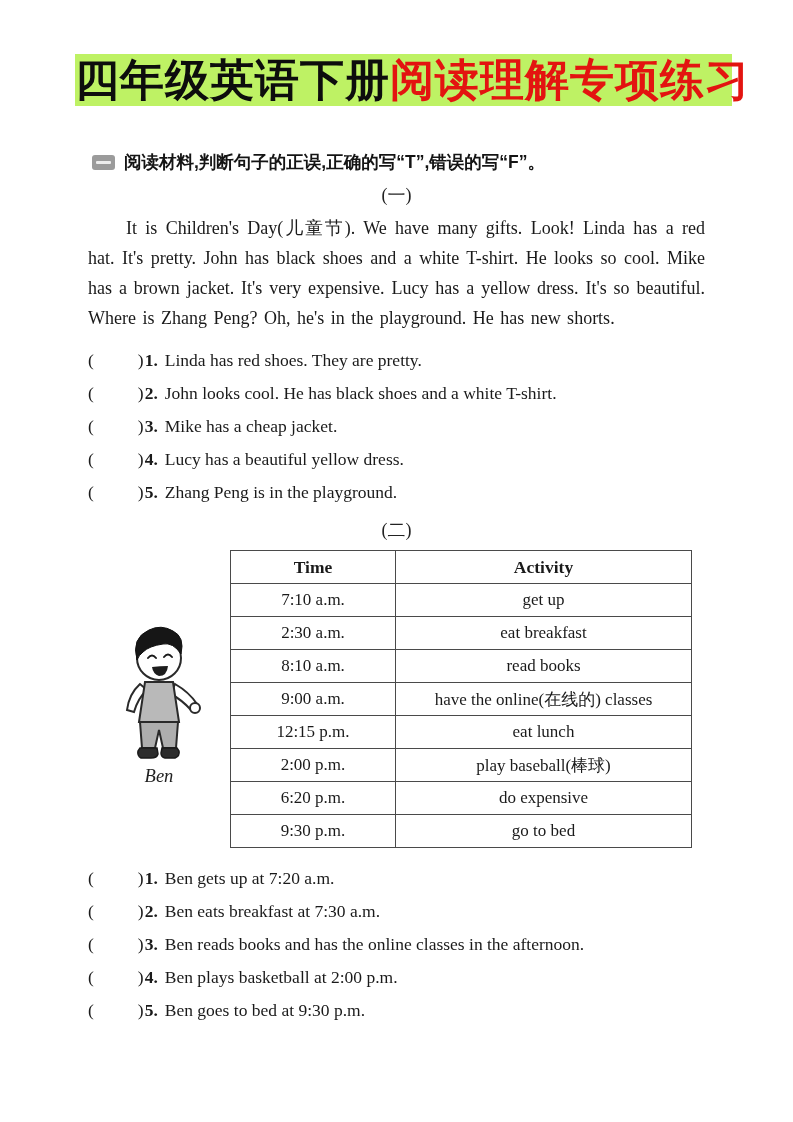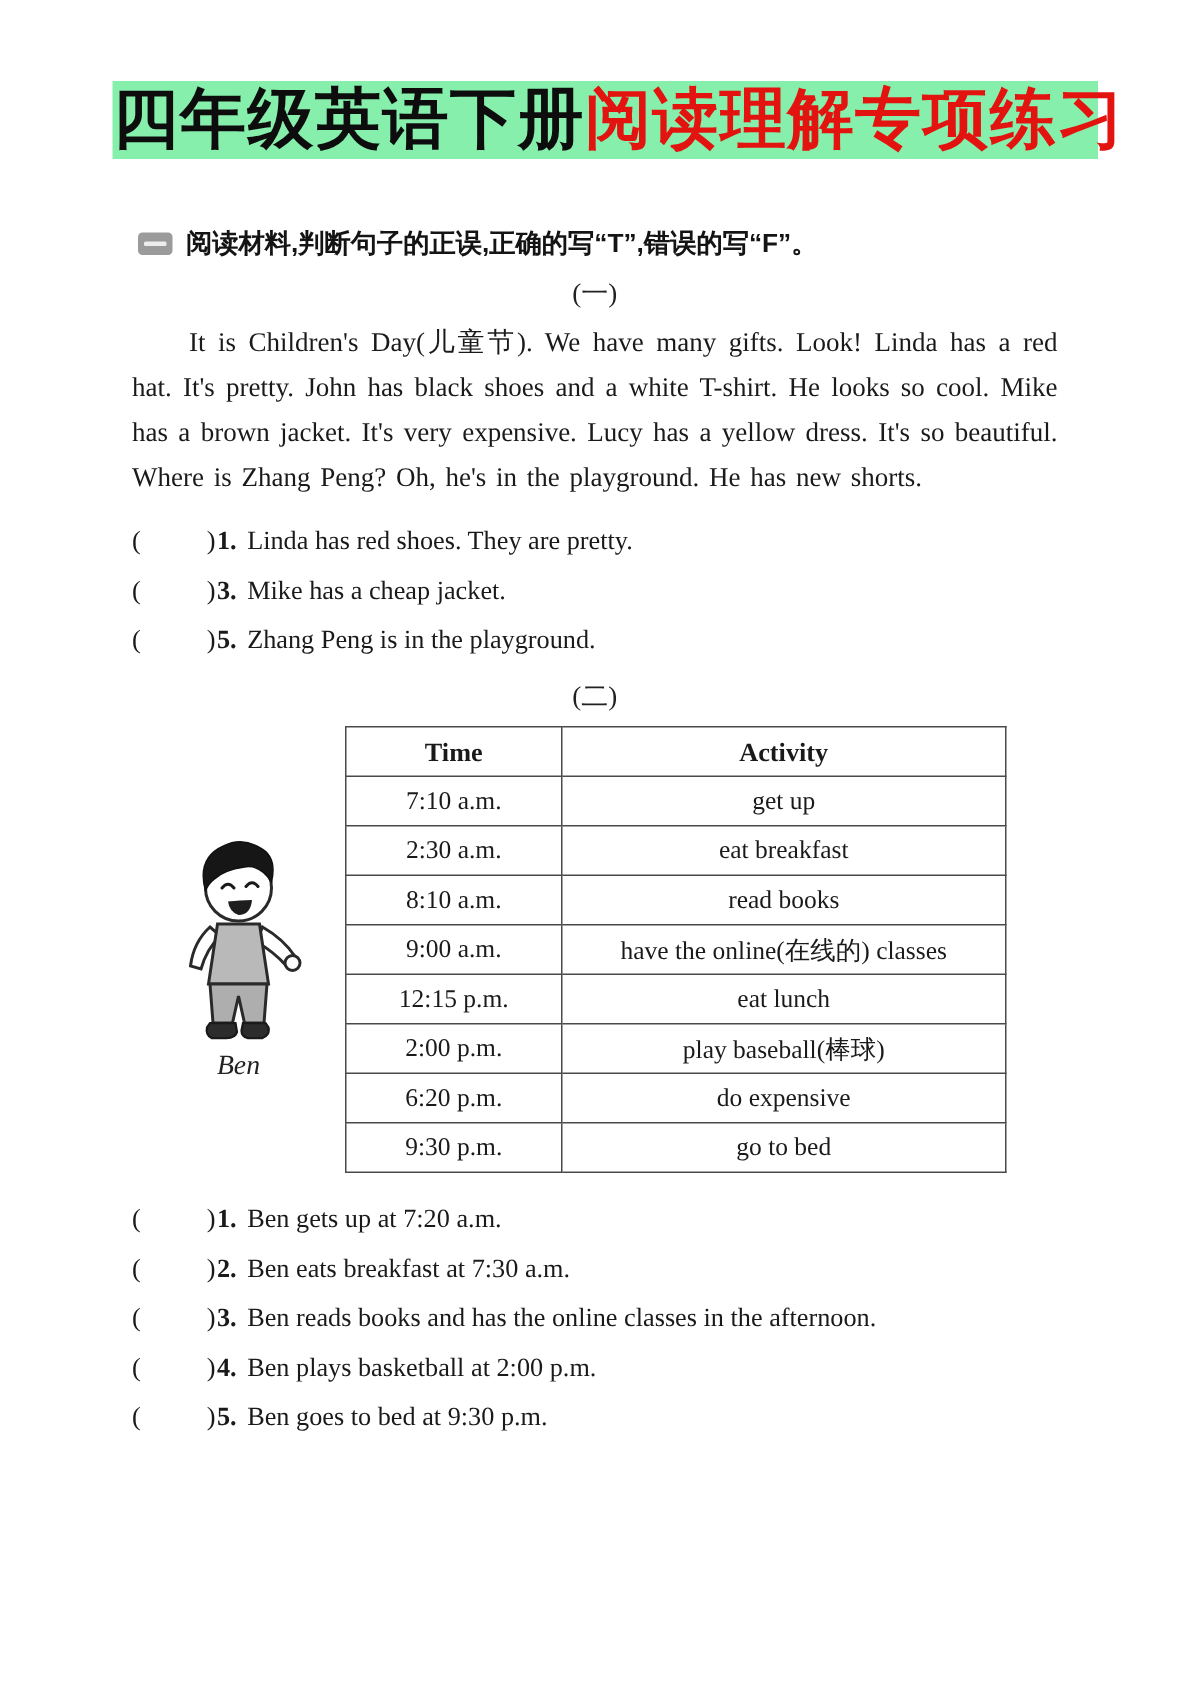--- a/index.html
+++ b/index.html
@@ -8,21 +8,21 @@
     width:793px; height:1122px;
     font-family:"Liberation Serif", serif;
     color:#1c1c1c;
     overflow:hidden;
     position:relative;
   }
   
   .title-banner {
     margin:54px 0 0 75px;
     width:657px;
-    background:#86efac;
+    background:#bef264;
     font-family:"Liberation Sans", sans-serif;
     font-weight:bold;
     font-size:44px;
     line-height:52px;
     text-align:center;
     white-space:nowrap;
     letter-spacing:1px;
     color:#0d0d0d;
   }
   .title-red { color:#e31410; }
@@ -88,21 +88,21 @@
     font-size:17px;
     color:#1a1a1a;
   }
   .sched-table th, .sched-table td {
     border:1px solid #4a4a4a;
     text-align:center;
     height:33px;
     padding:0 8px;
   }
   .sched-table th { font-weight:bold; font-size:17.5px; }
-  .col-time { width:144px;border-radius:11px; }
+  .col-time { width:165px;border-radius:11px; }
   .col-activity { width:296px; }
 
   .ben-figure {
     position:absolute;
     left:104px; top:72px;
     width:110px;
     text-align:center;
     font-style:italic;
   }
   .ben-label {
@@ -123,21 +123,27 @@
 
 <div class="section-heading">(一)</div>
 
 <p class="passage">It is Children's Day(儿童节). We have many gifts. Look! Linda has a red hat. It's pretty. John has black shoes and a white T-shirt. He looks so cool. Mike has a brown jacket. It's very expensive. Lucy has a yellow dress. It's so beautiful. Where is Zhang Peng? Oh, he's in the playground. He has new shorts.</p>
 
 <div class="q-list">
   <div class="q-row">
     <span><span>(</span><span class="q-gap"></span><span>)</span></span><span class="q-num">1.</span><span>Linda has red shoes. They are pretty.</span>
   </div>
   <div class="q-row">
+    <span><span>(</span><span class="q-gap"></span><span>)</span></span><span class="q-num">2.</span><span>John looks cool. He has black shoes and a white T-shirt.</span>
+  </div>
+  <div class="q-row">
     <span><span>(</span><span class="q-gap"></span><span>)</span></span><span class="q-num">3.</span><span>Mike has a cheap jacket.</span>
+  </div>
+  <div class="q-row">
+    <span><span>(</span><span class="q-gap"></span><span>)</span></span><span class="q-num">4.</span><span>Lucy has a beautiful yellow dress.</span>
   </div>
   <div class="q-row">
     <span><span>(</span><span class="q-gap"></span><span>)</span></span><span class="q-num">5.</span><span>Zhang Peng is in the playground.</span>
   </div>
 </div>
 
 <div class="section-heading">(二)</div>
 
 <div class="table-section">
 

